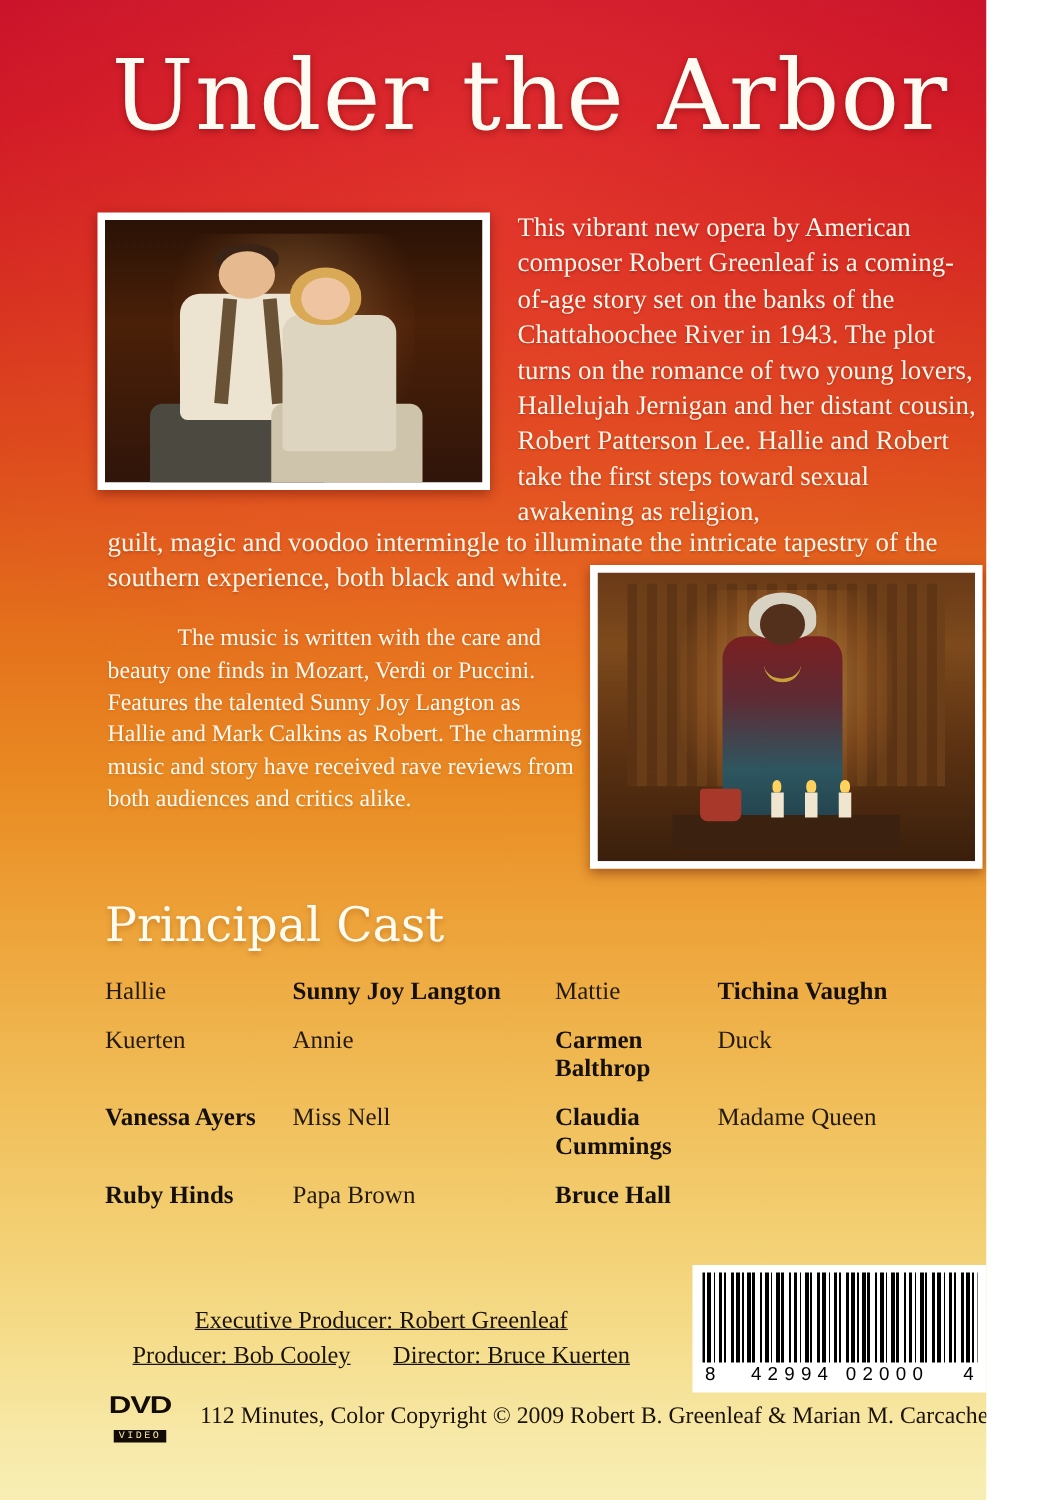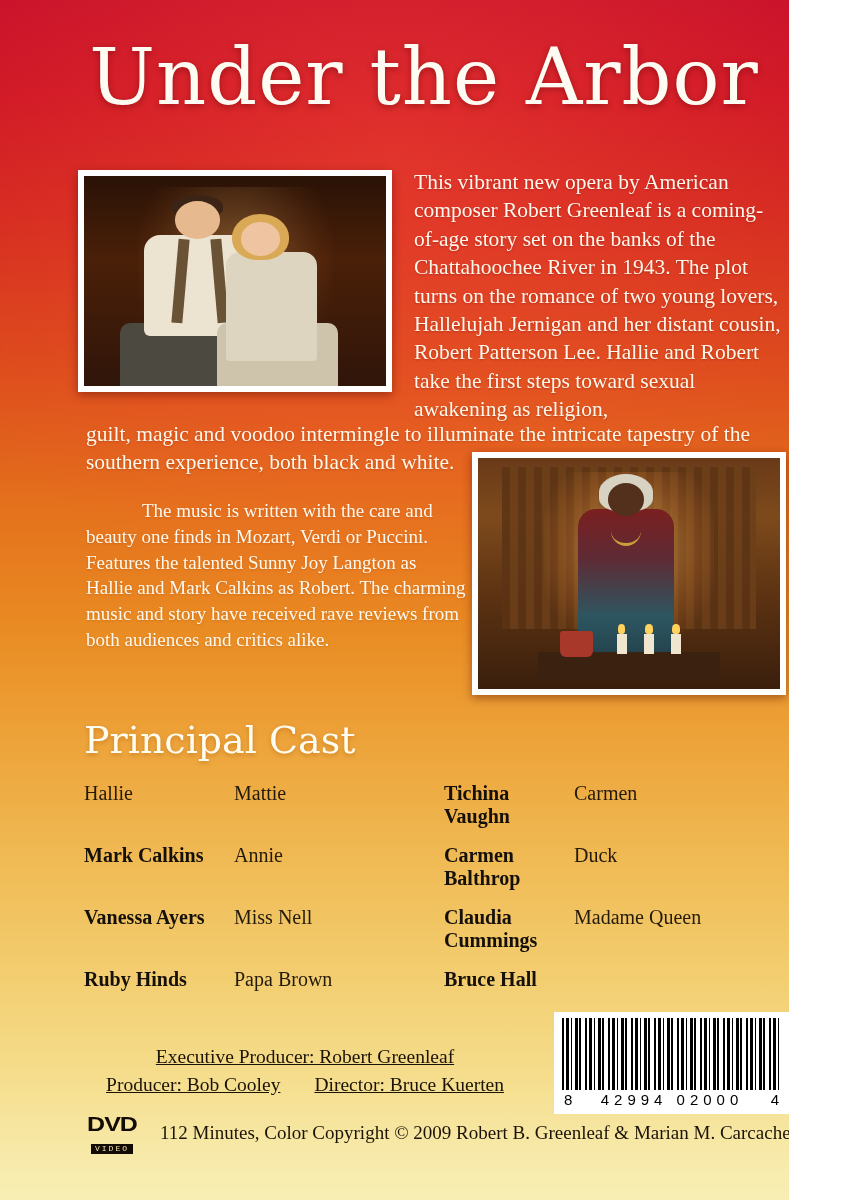--- a/index.html
+++ b/index.html
@@ -455,25 +455,25 @@
     </div>
   </div>
 
   <div class="synopsis-right">This vibrant new opera by American composer Robert Greenleaf is a coming-of-age story set on the banks of the Chattahoochee River in 1943. The plot turns on the romance of two young lovers, Hallelujah Jernigan and her distant cousin, Robert Patterson Lee. Hallie and Robert take the first steps toward sexual awakening as religion,</div>
   <div class="synopsis-wide">guilt, magic and voodoo intermingle to illuminate the intricate tapestry of the southern experience, both black and white.</div>
   <div class="synopsis-left">The music is written with the care and beauty one finds in Mozart, Verdi or Puccini. Features the talented Sunny Joy Langton as Hallie and Mark Calkins as Robert. The charming music and story have received rave reviews from both audiences and critics alike.</div>
 
   <div class="cast-heading">Principal Cast</div>
   <div class="cast-grid">
     <div class="cast-role">Hallie</div>
+    <div class="cast-actor">Sunny Joy Langton</div>
     <div class="cast-role">Mattie</div>
     <div class="cast-actor">Tichina Vaughn</div>
 
-    <div class="cast-role">Carmen</div>
-    <div class="cast-actor">Mark Calkins</div>
+    <div class="cast-role">Kuerten</div>
     <div class="cast-role">Annie</div>
     <div class="cast-actor">Carmen Balthrop</div>
 
     <div class="cast-role">Duck</div>
     <div class="cast-actor">Vanessa Ayers</div>
     <div class="cast-role">Miss Nell</div>
     <div class="cast-actor">Claudia Cummings</div>
 
     <div class="cast-role">Madame Queen</div>
     <div class="cast-actor">Ruby Hinds</div>

